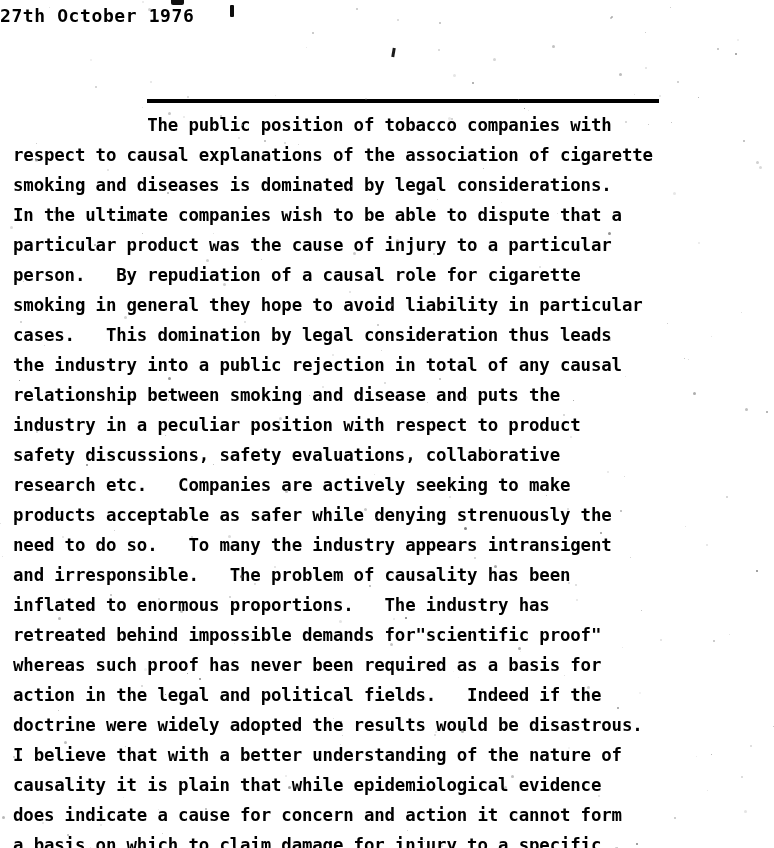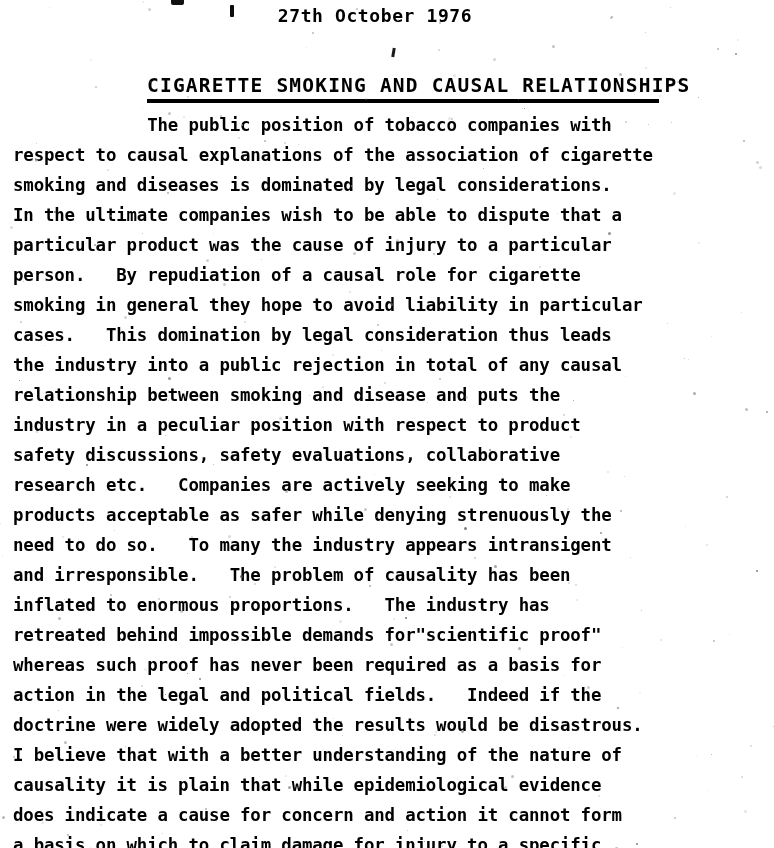--- a/index.html
+++ b/index.html
@@ -64,24 +64,24 @@
     top: 48px;
     width: 3px;
     height: 9px;
     background: #1a1a1a;
     transform: rotate(10deg);
   }
 
   
   .date-line {
     position: absolute;
-    left: 8px;
+    left: 0;
     top: 5px;
     width: 734px;
-    text-align: center;
+    text-align: left;
     font-size: 18px;
     font-weight: bold;
     letter-spacing: 0.6px;
     white-space: pre;
   }
 
   
   .title {
     position: absolute;
     left: 147px;
@@ -122,21 +122,20 @@
 <body>
 
 <div class="page">
 
   <div class="artifact-top-a"></div>
   <div class="artifact-top-b"></div>
   <div class="artifact-comma"></div>
 
   <div class="date-line">27th October 1976</div>
 
-  <div class="title">CIGARETTE SMOKING AND CAUSAL RELATIONSHIPS</div>
   <div class="title-rule"></div>
 
   <div class="body-text"><span class="line">             The public position of tobacco companies with</span><span class="line">respect to causal explanations of the association of cigarette</span><span class="line">smoking and diseases is dominated by legal considerations.</span><span class="line">In the ultimate companies wish to be able to dispute that a</span><span class="line">particular product was the cause of injury to a particular</span><span class="line">person.   By repudiation of a causal role for cigarette</span><span class="line">smoking in general they hope to avoid liability in particular</span><span class="line">cases.   This domination by legal consideration thus leads</span><span class="line">the industry into a public rejection in total of any causal</span><span class="line">relationship between smoking and disease and puts the</span><span class="line">industry in a peculiar position with respect to product</span><span class="line">safety discussions, safety evaluations, collaborative</span><span class="line">research etc.   Companies are actively seeking to make</span><span class="line">products acceptable as safer while denying strenuously the</span><span class="line">need to do so.   To many the industry appears intransigent</span><span class="line">and irresponsible.   The problem of causality has been</span><span class="line">inflated to enormous proportions.   The industry has</span><span class="line">retreated behind impossible demands for"scientific proof"</span><span class="line">whereas such proof has never been required as a basis for</span><span class="line">action in the legal and political fields.   Indeed if the</span><span class="line">doctrine were widely adopted the results would be disastrous.</span><span class="line">I believe that with a better understanding of the nature of</span><span class="line">causality it is plain that while epidemiological evidence</span><span class="line">does indicate a cause for concern and action it cannot form</span><span class="line">a basis on which to claim damage for injury to a specific .</span></div>
 
   <div id="speckle-layer">
       <div class="speckle" style="width: 1px; height: 1px; left: 688px; top: 359px; opacity: 0.43;"></div>
       <div class="speckle" style="width: 1px; height: 1px; left: 463px; top: 663px; opacity: 0.64;"></div>
       <div class="speckle" style="width: 2px; height: 2px; left: 451px; top: 118px; opacity: 0.55;"></div>
       <div class="speckle dark" style="width: 1px; height: 1px; left: 483px; top: 168px; opacity: 0.49;"></div>
       <div class="speckle" style="width: 2px; height: 2px; left: 325px; top: 364px; opacity: 0.78;"></div>

